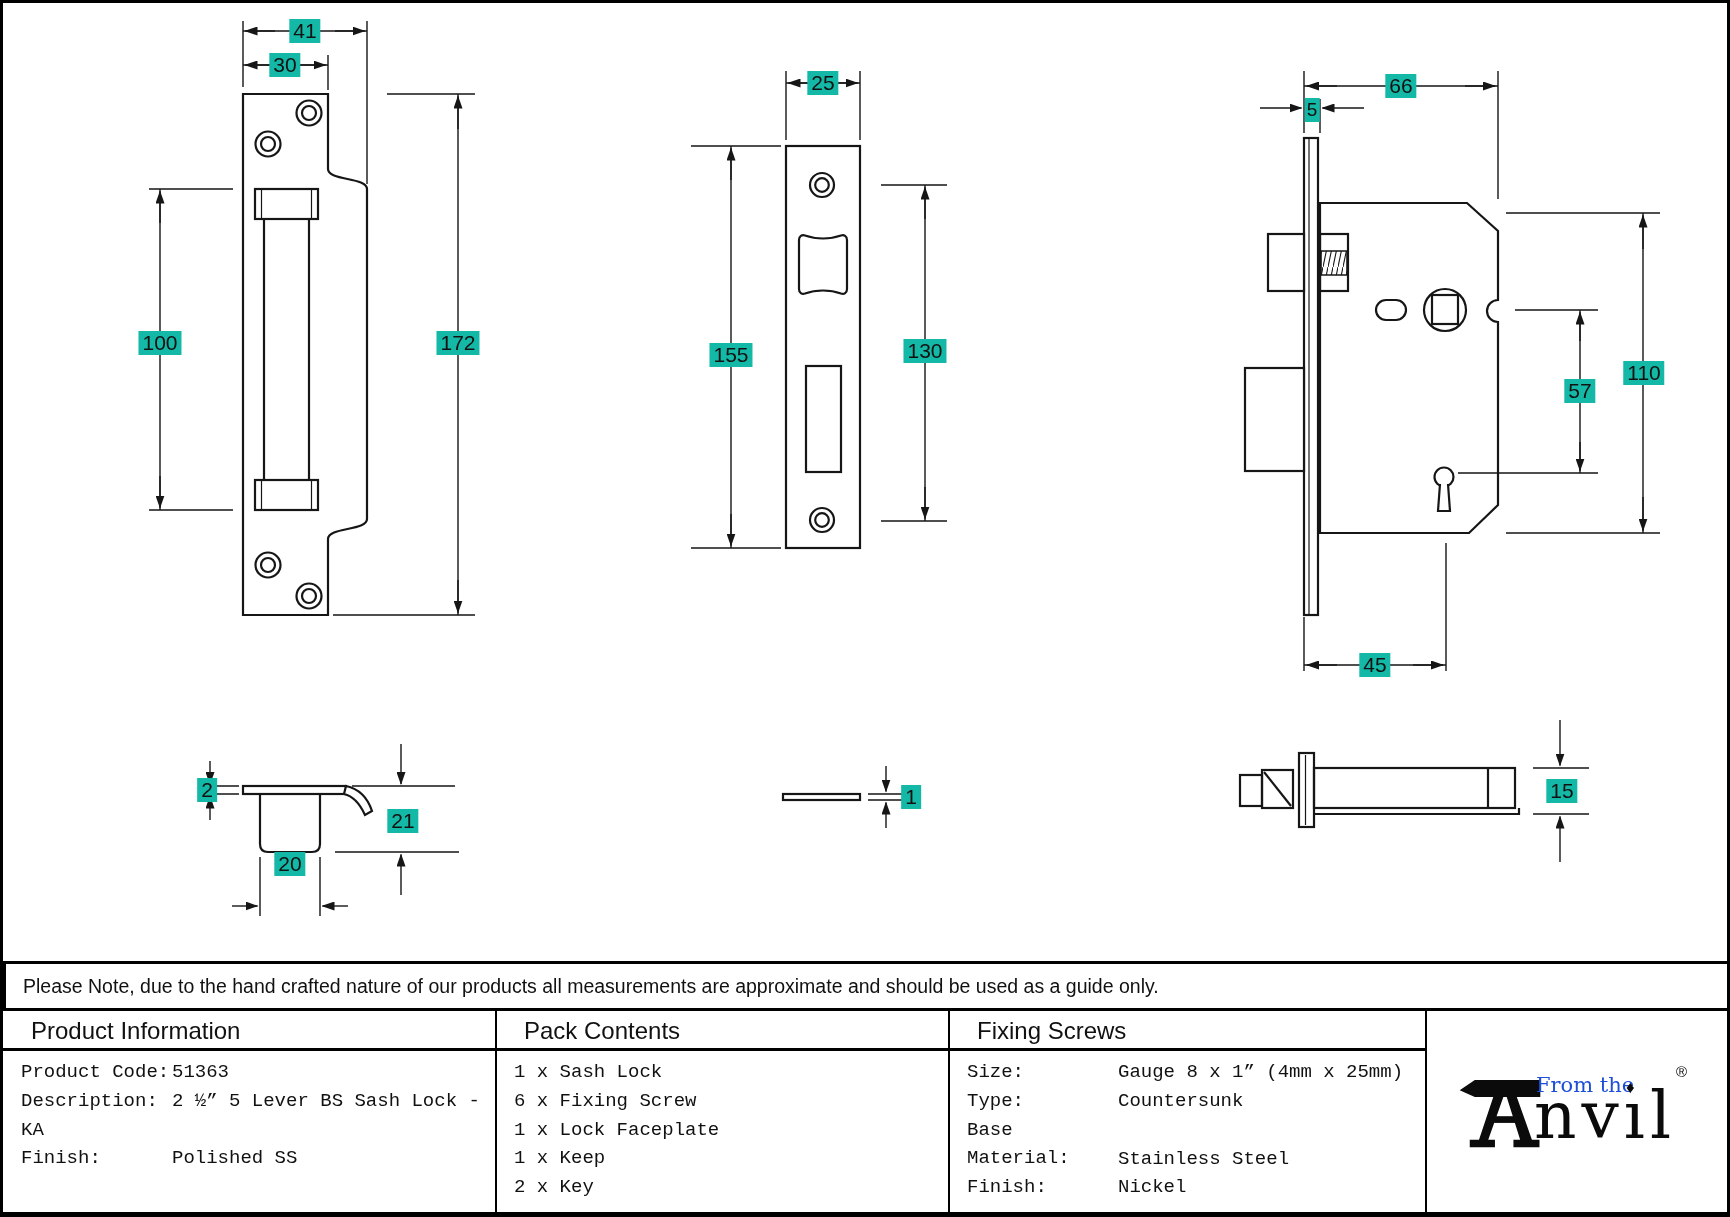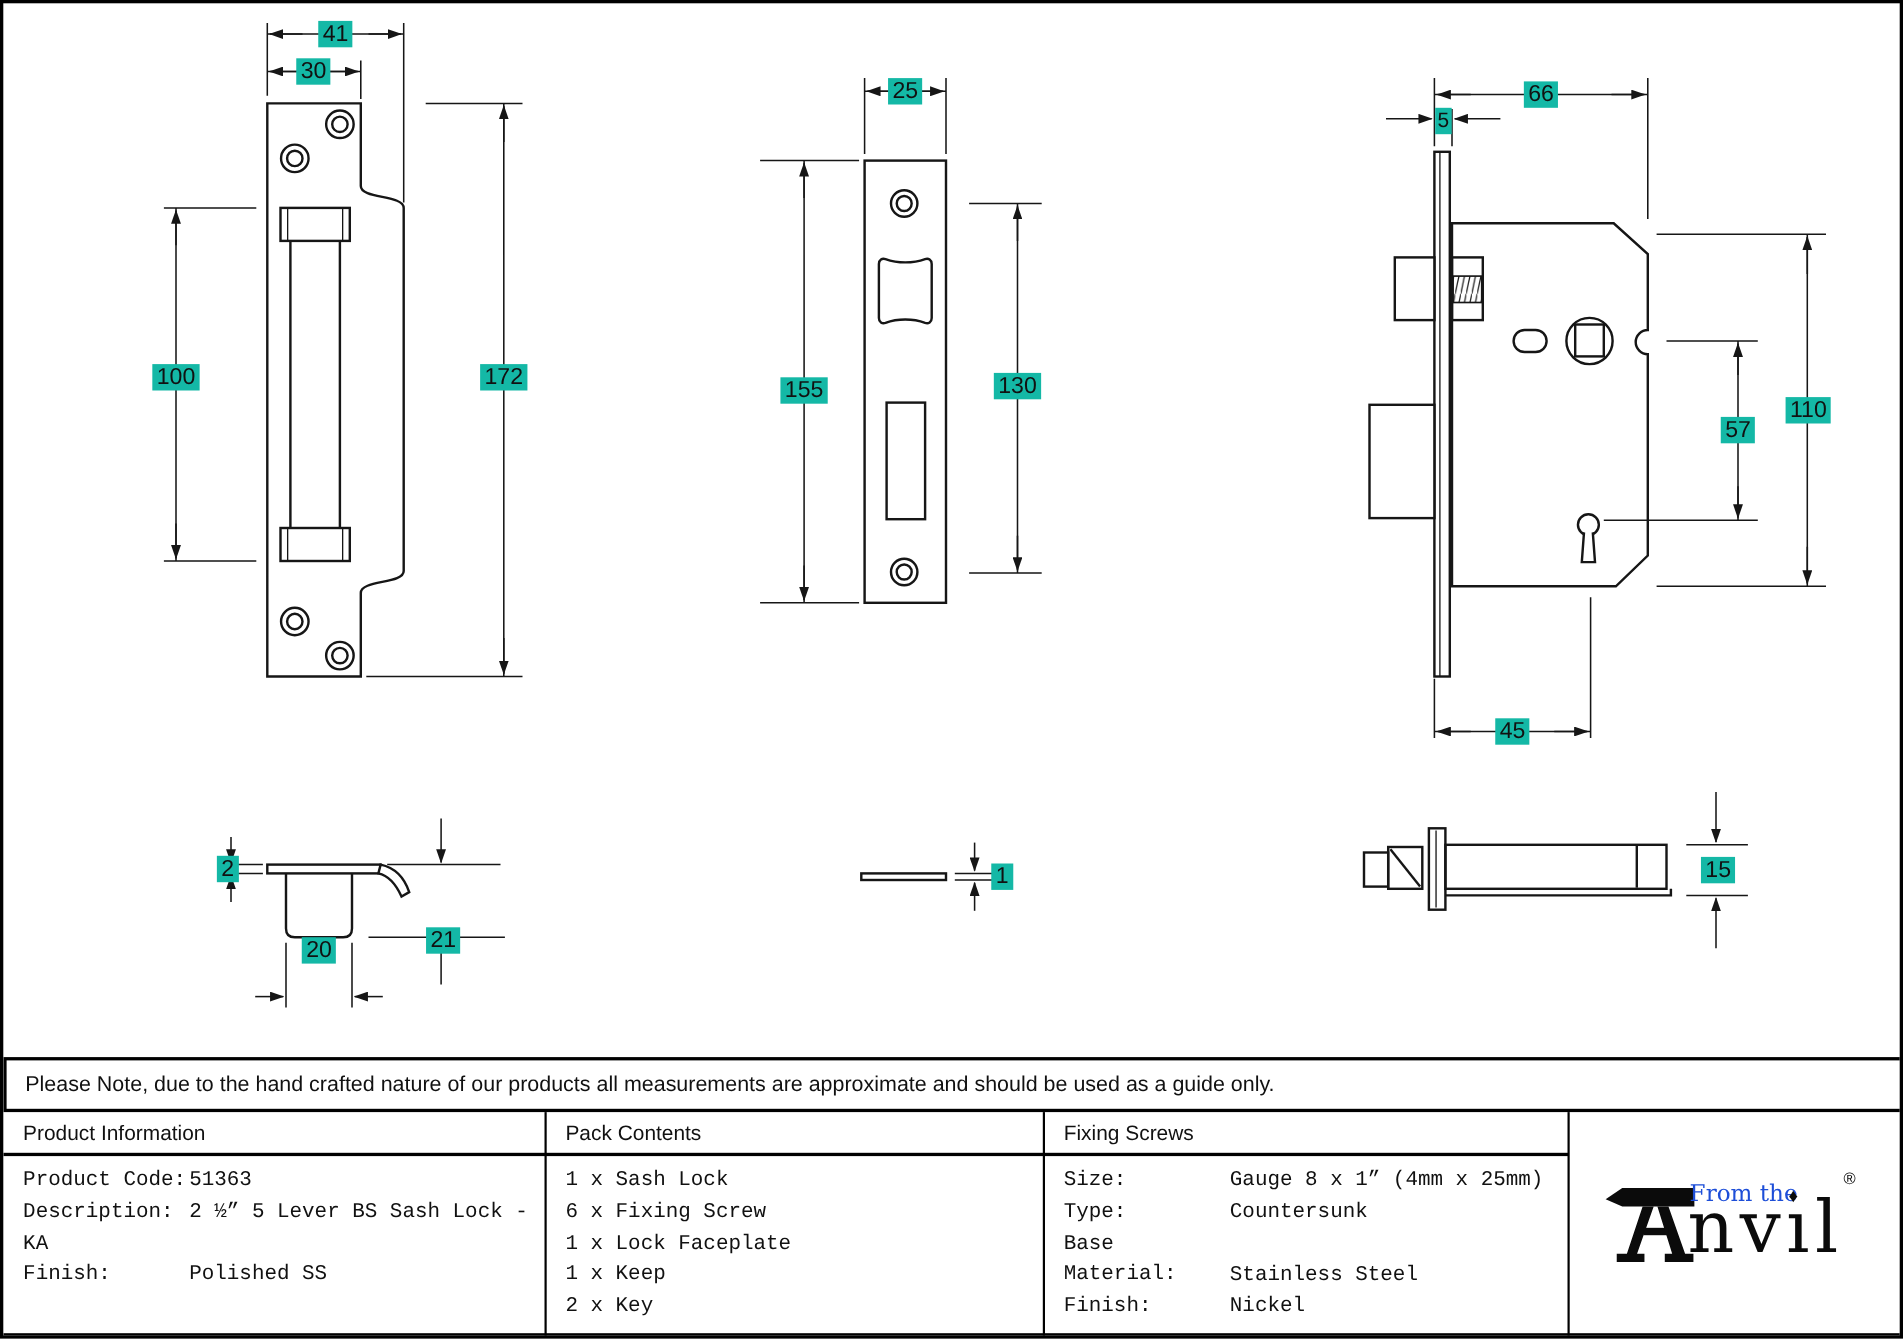--- a/index.html
+++ b/index.html
@@ -18,21 +18,21 @@
     position:absolute; transform:translate(-50%,-50%);
     background:#14b8a6; padding:0 4px; font-size:21px; line-height:24px; white-space:nowrap;
   }
   .dim.small{padding:0 2px; font-size:19px;}
   .note-bar{
     position:absolute; left:0; top:958px; width:1730px; height:50px;
     border:3px solid #000; box-sizing:border-box; display:flex; align-items:center;
     padding-left:17px; font-size:19.5px;
   }
   .tbl-col{position:absolute; top:1008px; height:204px; box-sizing:border-box; overflow:hidden;}
-  .tbl-header{height:37px; line-height:39px; padding-left:18px; font-size:19px;border-radius:13px;}
+  .tbl-header{height:37px; line-height:39px; padding-left:28px; font-size:24px;border-radius:13px;}
   .tbl-body{padding:10px 0 0 18px; font-size:19px; line-height:28.8px;font-family:Liberation Mono, monospace;}
   .trow .tlabel{display:inline-block; width:151px;}
   .vline{position:absolute; width:2.5px; background:#000; top:1008px; height:204px;}
   .hline{position:absolute; left:0; top:1045px; width:1423px; height:2.5px; background:#000;}
   .bline{position:absolute; left:0; top:1209px; width:1730px; height:5px; background:#000;}
   .logo{position:absolute; left:1455px; top:1062px; width:260px; height:100px;}
   .logo-rest{
     position:absolute; left:76px; top:12px; font-family:"DejaVu Serif", serif;
     font-size:66px; line-height:78px; letter-spacing:5px; color:#0b0b0b;
   }
@@ -199,21 +199,21 @@
   <span class="dim" style="left:728px;top:352px">155</span>
   <span class="dim" style="left:922px;top:348px">130</span>
 
   <span class="dim" style="left:1398px;top:83px">66</span>
   <span class="dim small" style="left:1309px;top:107px">5</span>
   <span class="dim" style="left:1641px;top:370px">110</span>
   <span class="dim" style="left:1577px;top:388px">57</span>
   <span class="dim" style="left:1372px;top:662px">45</span>
 
   <span class="dim" style="left:204px;top:787px">2</span>
-  <span class="dim" style="left:400px;top:852px">21</span>
+  <span class="dim" style="left:400px;top:818px">21</span>
   <span class="dim" style="left:287px;top:861px">20</span>
 
   <span class="dim" style="left:908px;top:794px">1</span>
   <span class="dim" style="left:1559px;top:788px">15</span>
 
   <div class="note-bar">
     <span>Please Note, due to the hand crafted nature of our products all measurements are approximate and should be used as a guide only.</span>
   </div>
 
   <div class="tbl-col" style="left:0;width:493px">

